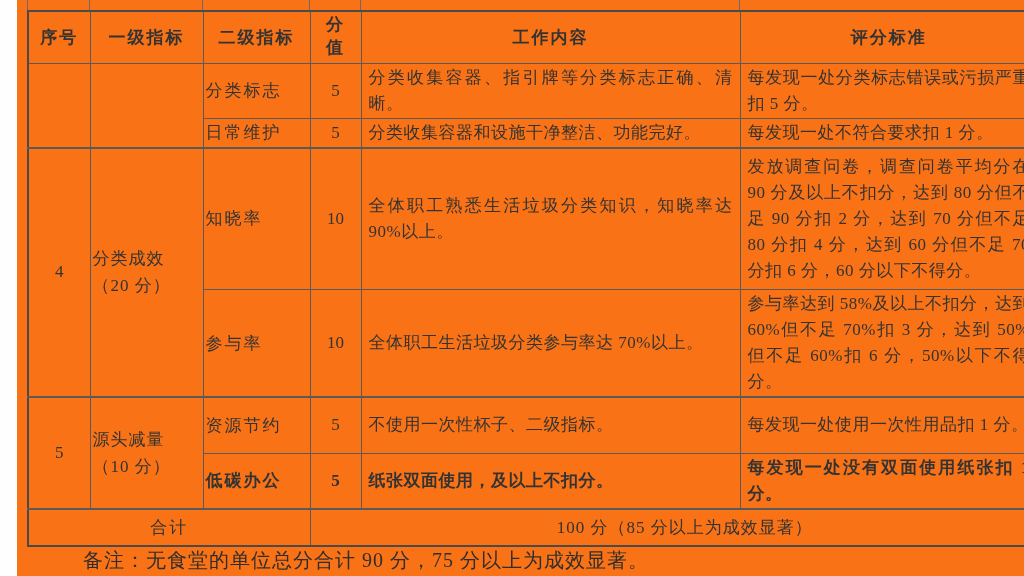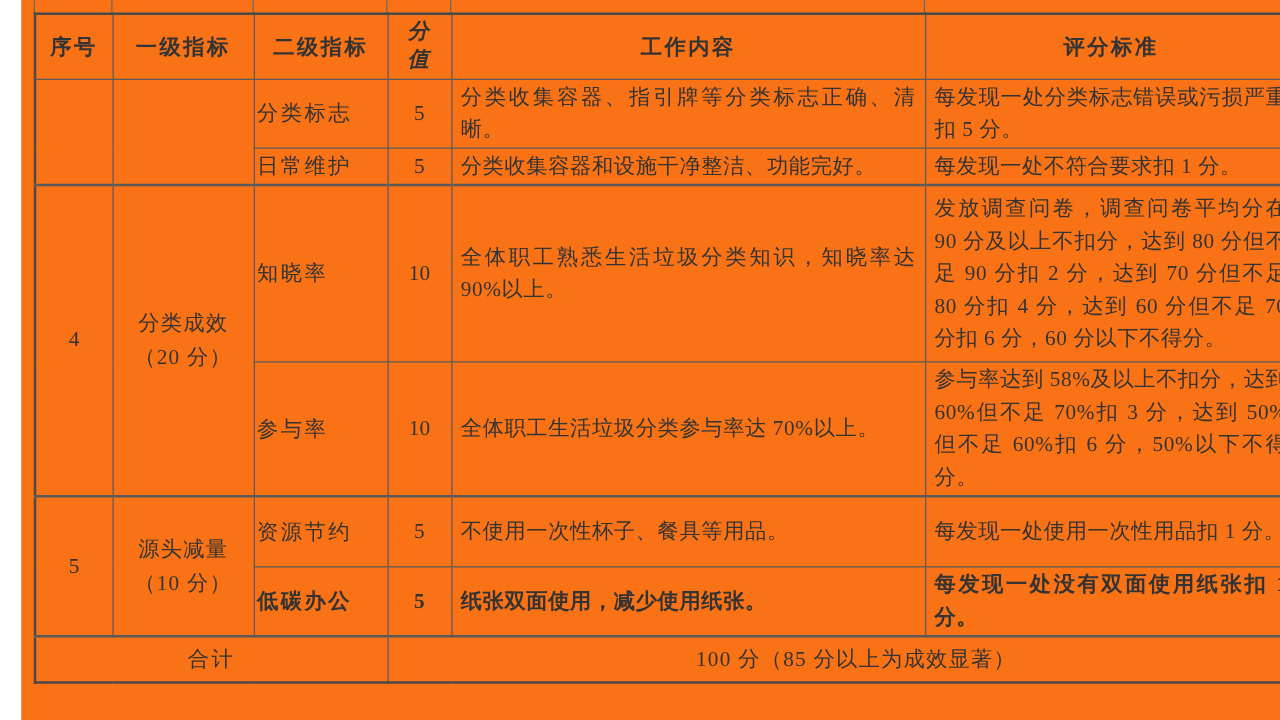--- a/index.html
+++ b/index.html
@@ -50,32 +50,31 @@
   .score-table th {
     font-weight: 700;
     text-align: center;
     letter-spacing: 2px;
   }
   .score-hdr-inner {
     width: 1.15em;
     margin: 0 auto;
     line-height: 1.35;
     text-align: center;
-    font-style: italic;
   }
   td.c { letter-spacing: 2px; }
   td.num { text-align: center; letter-spacing: 0; }
   td.j {
     text-align: justify;
     text-align-last: left;
     padding: 1px 7px;
     line-height: 26px;
     letter-spacing: 0.5px;
   }
-  .l1-lines div { text-align: center; line-height: 27px; letter-spacing: 1px; }
+  .l1-lines div { line-height: 27px; letter-spacing: 1px; }
   tr.rh  { height: 52px; }
   tr.ra  { height: 55px; }
   tr.rb  { height: 29px; }
   tr.rc  { height: 142px; }
   tr.rd  { height: 104px; }
   tr.re  { height: 56px; }
   tr.rf  { height: 55px; font-weight: bold; }
   tr.rt  { height: 37px; }
   tr.sec td { border-top-width: 2px; }
   td.total-label { text-align: center; letter-spacing: 2px; }
@@ -168,30 +167,31 @@
     <tr class="re sec">
       <td class="num" rowspan="2">5</td>
       <td rowspan="2">
         <div class="l1-lines">
           <div>源头减量</div>
           <div>（10 分）</div>
         </div>
       </td>
       <td class="c">资源节约</td>
       <td class="num">5</td>
-      <td class="j">不使用一次性杯子、餐具等用品。</td>
+      <td class="j">不使用一次性杯子、二级指标。</td>
       <td class="j">每发现一处使用一次性用品扣 1 分。</td>
     </tr>
     <tr class="rf">
       <td class="c">低碳办公</td>
       <td class="num">5</td>
-      <td class="j">纸张双面使用，减少使用纸张。</td>
+      <td class="j">纸张双面使用，及以上不扣分。</td>
       <td class="j">每发现一处没有双面使用纸张扣 1 分。</td>
     </tr>
 
     <tr class="rt sec">
       <td class="total-label" colspan="3">合计</td>
       <td class="total-value" colspan="3">100 分（85 分以上为成效显著）</td>
     </tr>
   </tbody>
     </table>
 
+  <div class="note">备注：无食堂的单位总分合计 90 分，75 分以上为成效显著。</div>
 </div>
 
 </body></html>

